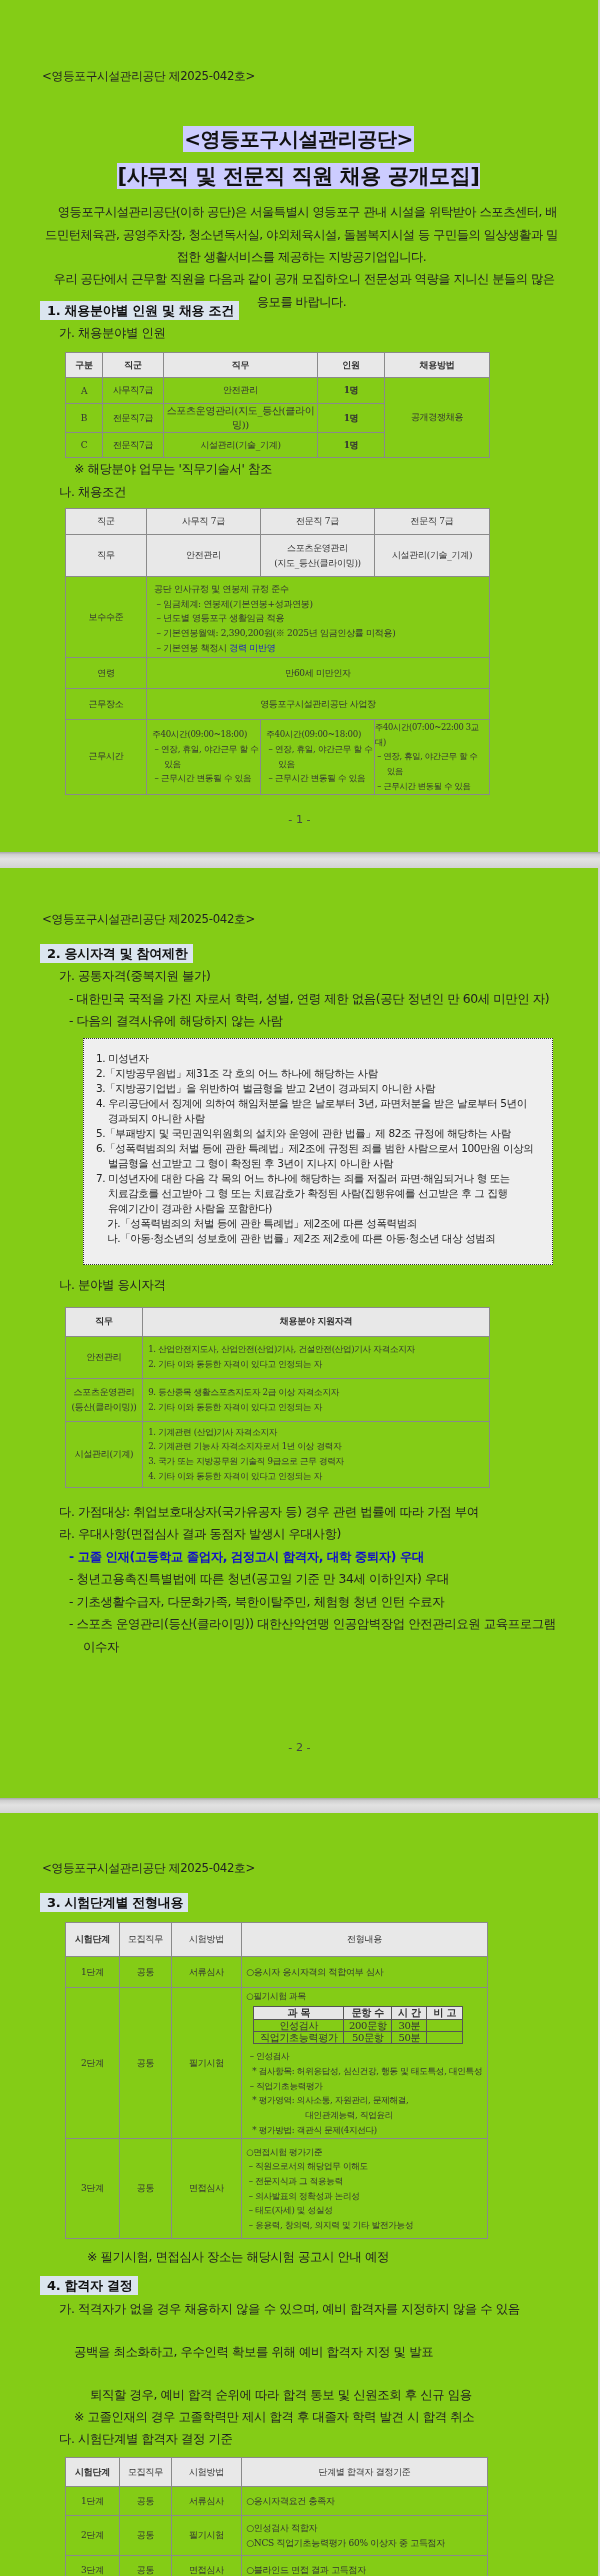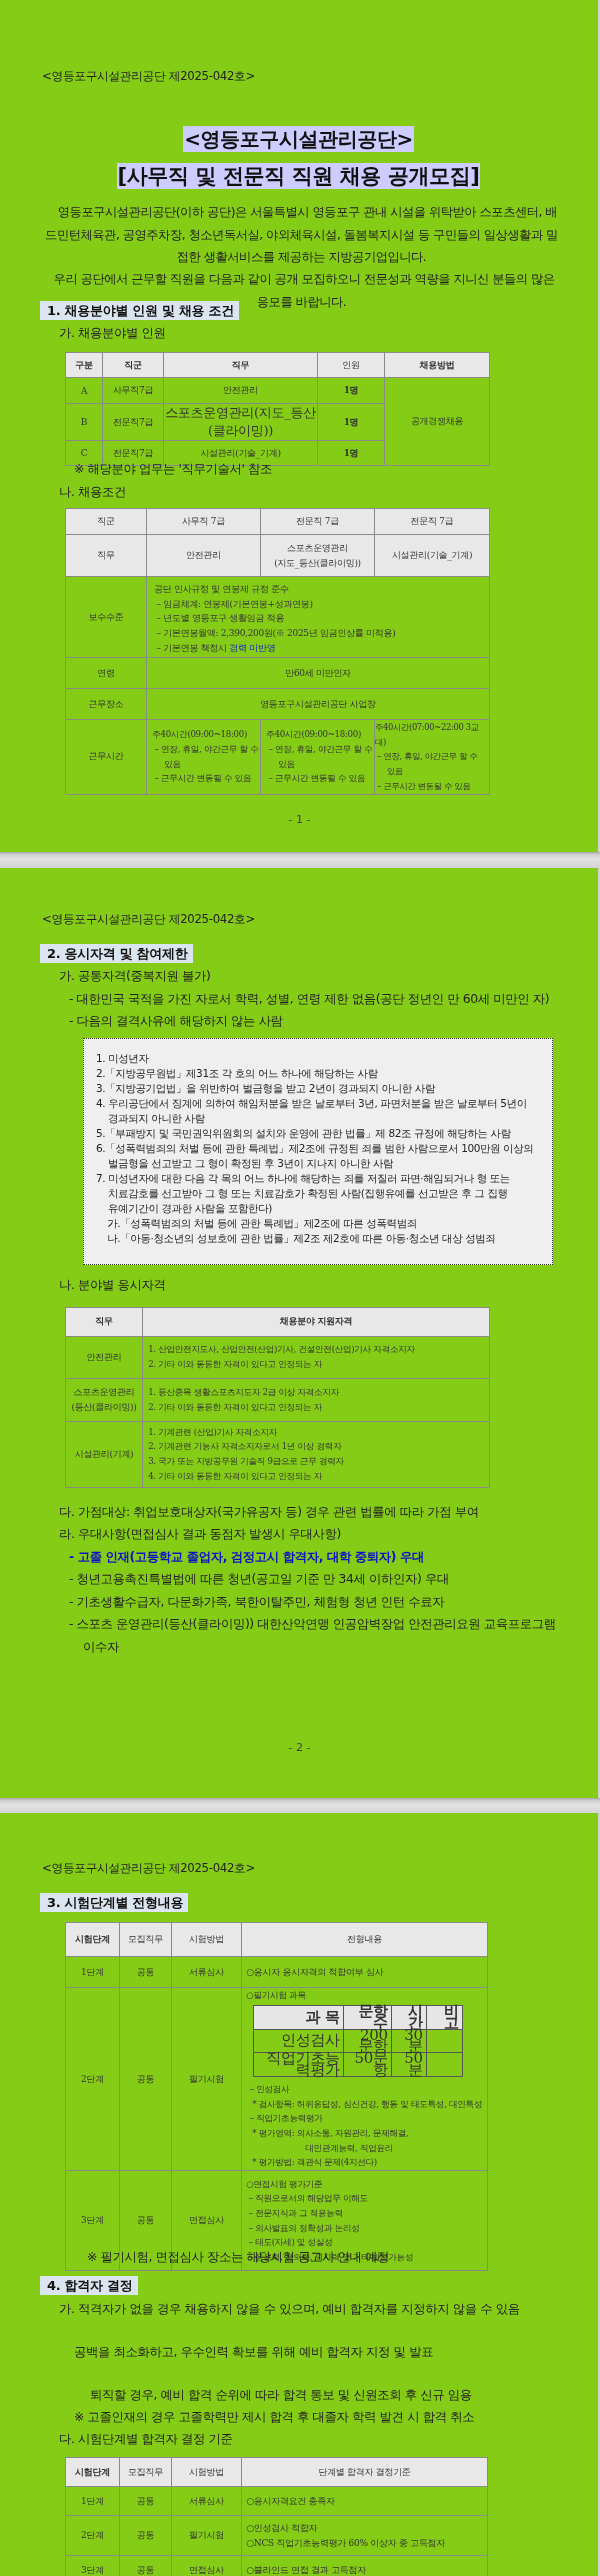--- a/index.html
+++ b/index.html
@@ -22,21 +22,21 @@
   table.t td, table.t th { border: 0.9px solid #8a8a8a; text-align: center; vertical-align: middle; font-size: 9px; font-weight: normal; letter-spacing: -0.3px; }
   table.t th { background: #e8e8e8; }
   table.t.outer { border-top: 1.7px solid #444; border-bottom: 1.7px solid #444; }
   table.t td.left { text-align: left; padding-left: 7px; }
   .cell-lines div { line-height: 14.7px; }
   .dotbox { position: absolute; left: 83px; width: 470px; border: 1.3px dotted #333; background: #efefef; padding: 12px 8.6px 10.4px 12px; font-size: 10.5px; line-height: 15px; letter-spacing: -0.4px; color: #222; }
   .dotbox .ind { padding-left: 12px; }
   .dotbox .ind2 { padding-left: 11.2px; }
   .page-num { position: absolute; left: 0; width: 599px; text-align: center; font-size: 11.2px; color: #444; }
   table.inner { border-collapse: collapse; margin: 2.6px 0 5.2px 7px; font-family: "DejaVu Serif", serif; }
-  table.inner td, table.inner th { border: 0.9px solid #555; font-size: 15px; line-height: 11.2px; padding: 0 3.5px; text-align: right; }
+  table.inner td, table.inner th { border: 0.9px solid #555; font-size: 10px; line-height: 11.2px; padding: 0 3.5px; text-align: center; }
   table.inner th { background: #e6e6e6; font-weight: bold; }
 </style>
 </head>
 <body>
 
 <div class="viewer">
 
   <div class="page p1">
     <div class="doc-no" style="top:69px">&lt;영등포구시설관리공단 제2025-042호&gt;</div>
 
@@ -52,34 +52,34 @@
 
     <div class="sec-head" style="top:301px">1. 채용분야별 인원 및 채용 조건</div>
     <div class="sub" style="top:324px;left:59px">가. 채용분야별 인원</div>
 
     <table class="t outer" style="top:352px;left:65px;width:425px">
       <tbody>
           <tr style="height:25px">
         <th style="width:37px;font-weight:bold">구분</th>
         <th style="width:61px;font-weight:bold">직군</th>
         <th style="width:154px;font-weight:bold">직무</th>
-        <th style="width:67px;font-weight:normal">인원</th>
+        <th style="width:67px;font-weight:bold">인원</th>
         <th style="font-weight:bold">채용방법</th>
       </tr>
       <tr style="height:26px">
         <td>A</td>
         <td>사무직7급</td>
         <td>안전관리</td>
         <td style="font-weight:bold">1명</td>
         <td rowspan="3">공개경쟁채용</td>
       </tr>
       <tr style="height:25px">
         <td>B</td>
         <td>전문직7급</td>
-        <td style="font-size:13px">스포츠운영관리(지도_등산(클라이밍))</td>
+        <td style="font-size:10px">스포츠운영관리(지도_등산(클라이밍))</td>
         <td style="font-weight:bold">1명</td>
       </tr>
       <tr style="height:25px">
         <td>C</td>
         <td>전문직7급</td>
         <td>시설관리(기술_기계)</td>
         <td style="font-weight:bold">1명</td>
       </tr>
     </tbody>
       </table>
@@ -189,21 +189,21 @@
           <div>1. 산업안전지도사, 산업안전(산업)기사, 건설안전(산업)기사 자격소지자</div>
           <div>2. 기타 이와 동등한 자격이 있다고 인정되는 자</div>
         </td>
       </tr>
       <tr style="height:43px">
         <td class="cell-lines">
           <div>스포츠운영관리</div>
           <div>(등산(클라이밍))</div>
         </td>
         <td class="left cell-lines" style="padding-left:5.2px;font-size:8.6px">
-          <div>1. 등산종목 생활스포츠지도자 2급 이상 자격소지자</div>
+          <div>9. 등산종목 생활스포츠지도자 2급 이상 자격소지자</div>
           <div>2. 기타 이와 동등한 자격이 있다고 인정되는 자</div>
         </td>
       </tr>
       <tr style="height:66px">
         <td>시설관리(기계)</td>
         <td class="left cell-lines" style="padding-left:5.2px;font-size:8.6px">
           <div>1. 기계관련 (산업)기사 자격소지자</div>
           <div>2. 기계관련 기능사 자격소지자로서 1년 이상 경력자</div>
           <div>3. 국가 또는 지방공무원 기술직 9급으로 근무 경력자</div>
           <div>4. 기타 이와 동등한 자격이 있다고 인정되는 자</div>

